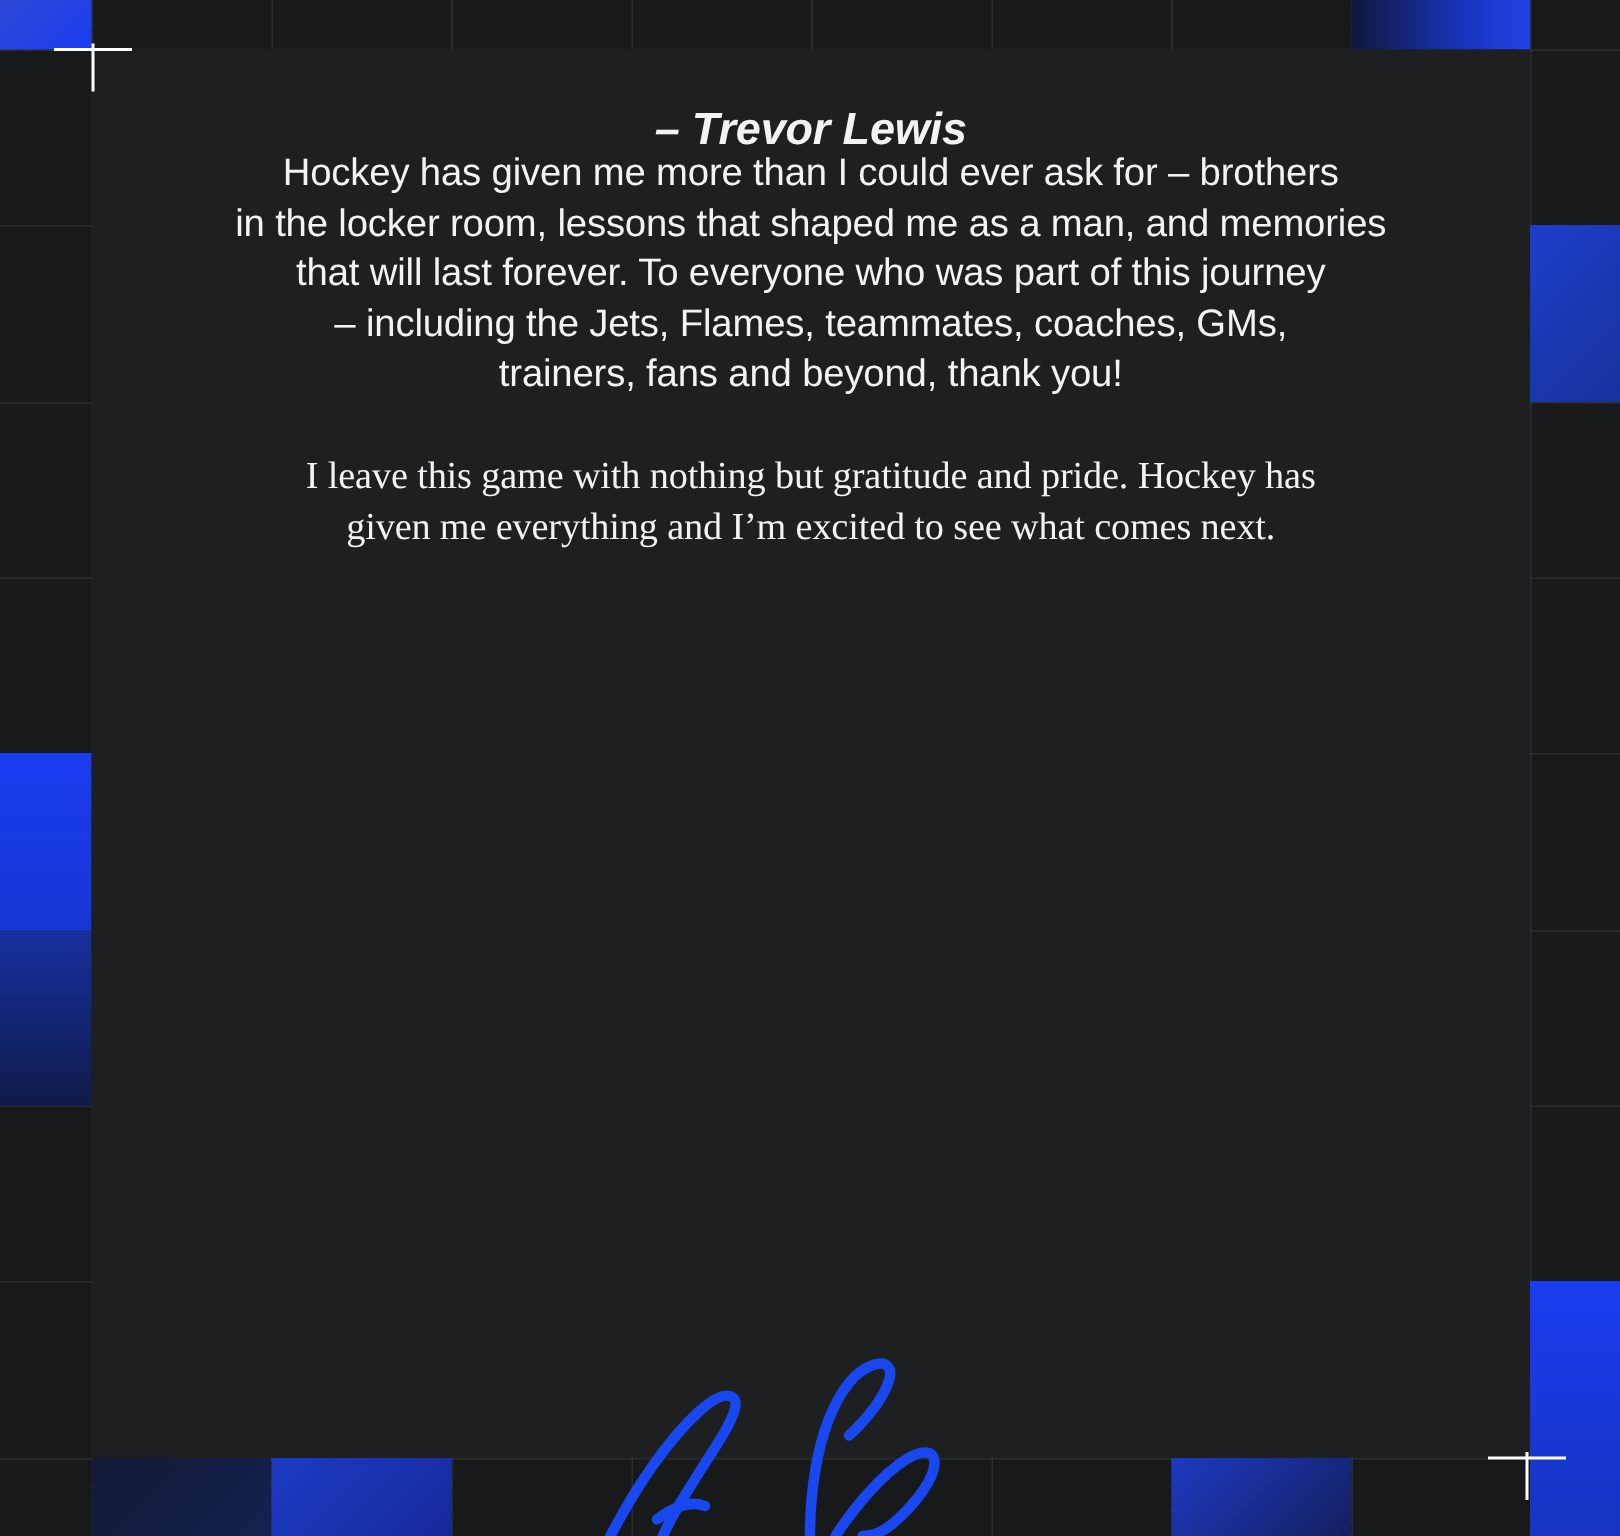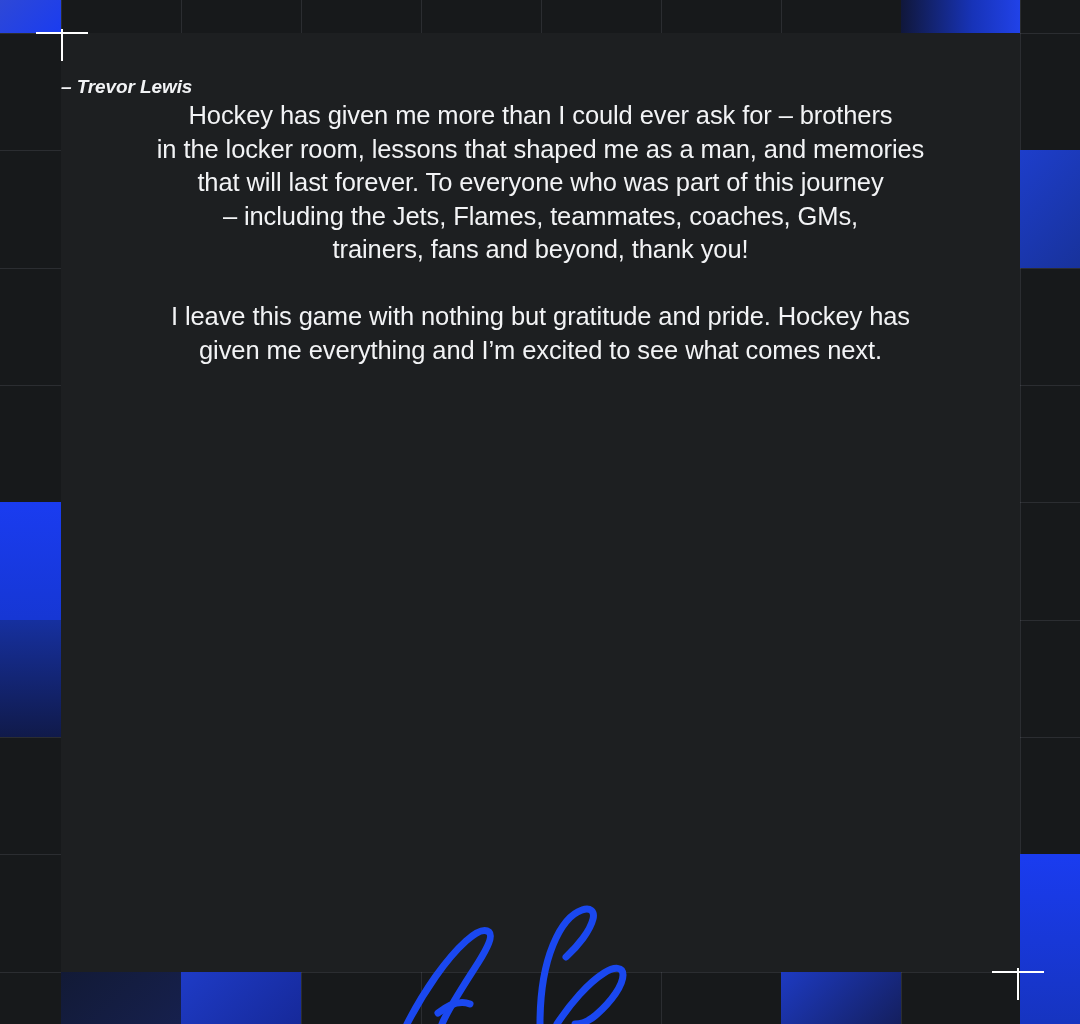--- a/index.html
+++ b/index.html
@@ -99,27 +99,27 @@
     color: #f2f3f5;
     font-size: 25.5px;
     line-height: 33.5px;
     letter-spacing: -0.1px;
     font-weight: 400;
   }
   .paragraph {
     margin: 0 0 33.5px 0;
     white-space: pre-line;
   }
-  .paragraph:last-of-type { margin-bottom: 12px; }
+  .paragraph:last-of-type { margin-bottom: 12px; font-family: Liberation Serif, serif; }
 
   #signoff-name {
     margin-top: 37px;
-    text-align: left;
+    text-align: center;
     color: #f2f3f5;
-    font-size: 19px;
+    font-size: 30px;
     line-height: 33.5px;
     font-style: italic;
     font-weight: 600;
     letter-spacing: -0.1px;
   }
 
   
   #signature {
     position: absolute;
     left: 50%;

